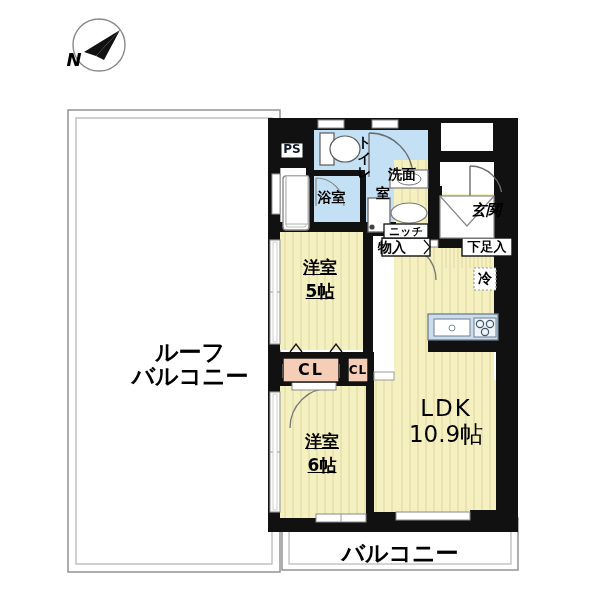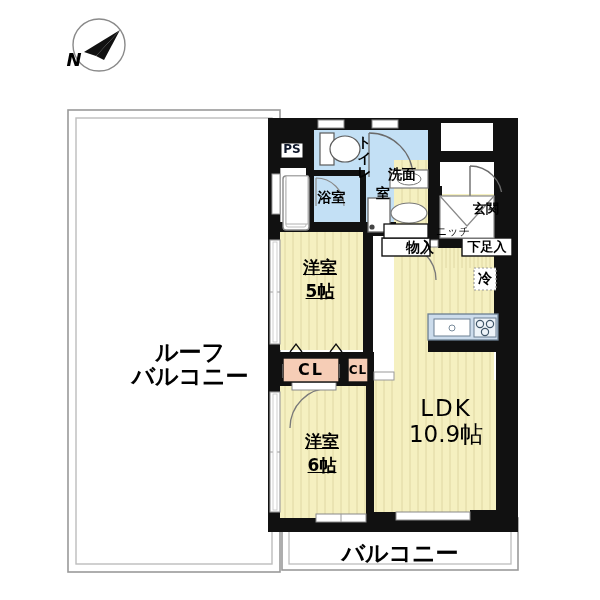--- a/index.html
+++ b/index.html
@@ -42,22 +42,21 @@
   .lbl.bal {
     font-size: 23px;
     font-weight: 700;
   }
   .lbl.wet {
     font-size: 14px;
     font-weight: 700;
   }
   .lbl.tiny {
     font-size: 11px;
-    font-weight: 400;
-    margin-left: 47px;
+    font-weight: 700;
   }
   .lbl.ps {
     font-size: 12px;
     font-weight: 700;
     color: #0f172a;
   }
   .lbl.cl {
     font-size: 16px;
     font-weight: 700;
     letter-spacing: 2px;
@@ -390,25 +389,25 @@
 
 <div class="lbl wet vert" style="left:352px; top:126px; width:20px;">トイレ</div>
 
 <div class="lbl wet" style="left:316px; top:190px; width:31px;">浴室</div>
 
 <div class="lbl wet" style="left:363px; top:167px; width:40px;margin-left:19px;">洗面</div>
 <div class="lbl wet" style="left:363px; top:186px; width:40px;">室</div>
 
 <div class="lbl tiny" style="left:386px; top:226px; width:40px;">ニッチ</div>
 
-<div class="lbl" style="left:400px; top:240px; width:40px; font-size:14px;">物入</div>
+<div class="lbl" style="left:372px; top:240px; width:40px; font-size:14px;">物入</div>
 
 <div class="lbl" style="left:462px; top:240px; width:50px; font-size:13px;text-align:center;">下足入</div>
 
-<div class="lbl" style="left:458px; top:202px; width:56px; font-size:13px;">玄関</div>
+<div class="lbl" style="left:458px; top:202px; width:56px; font-size:15px;font-style:italic;">玄関</div>
 
 <div class="lbl rei" style="left:474px; top:271px; width:22px;">冷</div>
 
 <div class="lbl room" style="left:283px; top:258px; width:74px;">洋室</div>
 <div class="lbl room" style="left:283px; top:282px; width:74px;">5帖</div>
 
 <div class="lbl room" style="left:285px; top:432px; width:74px;">洋室</div>
 <div class="lbl room" style="left:285px; top:456px; width:74px;">6帖</div>
 
 <div class="lbl ldk" style="left:405px; top:396px; width:82px; letter-spacing:2px;">LDK</div>

